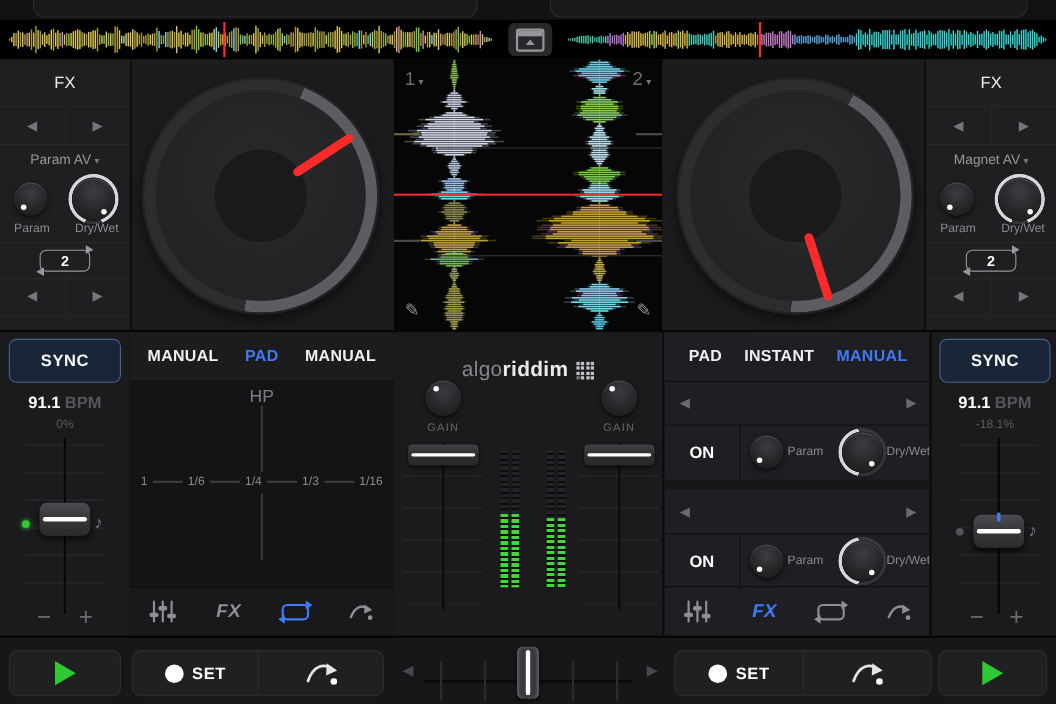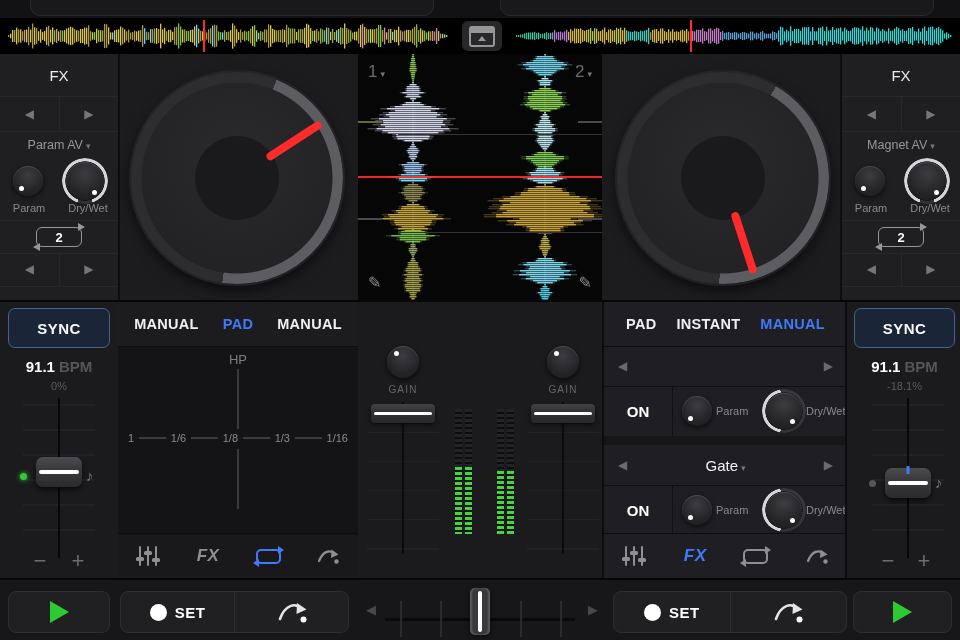--- a/index.html
+++ b/index.html
@@ -94,21 +94,21 @@
   .keydot.off{background:#55555a;}
   .noteicon{position:absolute;font-size:15px;color:#7c7c80;}
   .pmbtn{position:absolute;top:246px;width:26px;height:26px;text-align:center;line-height:26px;font-size:22px;font-weight:300;color:#6d6d71;cursor:pointer;}
 
   #padpanel{position:absolute;left:118px;top:0;width:240px;height:276px;border-right:2px solid #0c0c0e;background:#19191c;}
   .tabrow{position:absolute;left:0;top:0;width:100%;height:44px;background:#1c1c1f;border-bottom:1px solid #0d0d0f;
           display:flex;align-items:center;justify-content:center;gap:24px;}
   .tab{font-size:14.5px;font-weight:600;color:#f0f0f2;letter-spacing:.3px;cursor:pointer;}
   .tab.active{color:var(--accent_blue);}
   .xy{position:absolute;left:0;top:45px;width:240px;height:188px;background:#141417;cursor:crosshair;}
-  .xylabel{position:absolute;width:100%;text-align:center;font-size:13px;color:#7d7d81;}
+  .xylabel{position:absolute;width:100%;text-align:center;font-size:16px;color:#7d7d81;}
   .vline{position:absolute;left:119px;width:1.5px;background:#3a3a3d;}
   .xaxis{position:absolute;left:10px;top:85px;width:220px;display:flex;align-items:center;font-size:11px;color:#8c8c90;}
   .xseg{flex:1;height:1.5px;background:#3c3c3f;margin:0 5px;}
   .toolrow{position:absolute;left:0;bottom:0;width:100%;height:44px;border-top:1px solid #0d0d0f;
            display:flex;align-items:center;justify-content:space-around;}
   .tool{display:flex;align-items:center;justify-content:center;width:40px;height:30px;cursor:pointer;}
   .mixico{position:relative;width:22px;height:20px;}
   .mixbar{position:absolute;top:0;width:2px;height:20px;background:#8e8e93;border-radius:1px;}
   .mixhandle{position:absolute;width:8px;height:3.5px;background:#8e8e93;border-radius:1.5px;}
   .fxtool{font-size:17px;font-style:italic;font-weight:700;color:#8e8e93;letter-spacing:.5px;}
@@ -1244,21 +1244,21 @@
         <div class="tab">MANUAL</div>
       </div>
       <div class="xy">
         <div class="xylabel" style="top:5px;">HP</div>
         <div class="vline" style="top:22px;height:60px;"></div>
         <div class="xaxis">
           <span>1</span>
             <span class="xseg"></span>
             <span>1/6</span>
             <span class="xseg"></span>
-            <span>1/8</span>
+            <span>1/4</span>
             <span class="xseg"></span>
             <span>1/3</span>
             <span class="xseg"></span>
             <span>1/16</span>
         </div>
         <div class="vline" style="top:102px;height:60px;"></div>
       </div>
       <div class="toolrow">
         <div class="tool">
           <div class="mixico">
@@ -1284,20 +1284,42 @@
           <svg class="censvg" width="24" height="20">
             <path d="M3,15 C7,5 14,3 19,8" fill="none" stroke="#8e8e93" stroke-width="2.2" stroke-linecap="round"></path>
             <polygon points="15.5,3.5 22.5,8.5 15,12" fill="#8e8e93"></polygon>
             <circle cx="20.5" cy="15.5" r="2.2" fill="#8e8e93"></circle>
           </svg>
         </div>
       </div>
     </div>
 
     <div id="mixer">
+      <div class="logo">
+        <span class="logo-light">algo</span>
+          <span class="logo-bold">riddim</span>
+        <span class="logogrid">
+            <i></i>
+            <i></i>
+            <i></i>
+            <i></i>
+            <i></i>
+            <i></i>
+            <i></i>
+            <i></i>
+            <i></i>
+            <i></i>
+            <i></i>
+            <i></i>
+            <i style="opacity:.55"></i>
+            <i></i>
+            <i></i>
+            <i></i>
+          </span>
+      </div>
       <div class="knob" style="left:29px;top:44px;width:32px;height:32px;">
           <span class="kdot dot-tl"></span>
         </div>
       <div class="gainlabel" style="left:14px;top:82px;width:62px;text-align:center;">GAIN</div>
       <div class="knob" style="left:189px;top:44px;width:32px;height:32px;">
           <span class="kdot dot-tl"></span>
         </div>
       <div class="gainlabel" style="left:174px;top:82px;width:62px;text-align:center;">GAIN</div>
       <div class="chfader" style="left:9px;">
         <div class="chticks"></div>
@@ -1349,21 +1371,20 @@
         <div class="klabel" style="left:112px;top:19px;">Param</div>
         <div class="knob" style="left:162px;top:7px;width:36px;height:36px;">
             <span class="arc arc-left"></span>
             <span class="kdot dot-br"></span>
           </div>
         <div class="klabel" style="left:202px;top:19px;">Dry/Wet</div>
       </div>
       <div class="slotgap"></div>
       <div class="slothead" style="top:143px;">
         <span class="slotarrow" style="left:14px;">◀</span>
-        <span class="slotname"><span>Gate</span><span class="chev">▾</span></span>
         <span class="slotarrow" style="right:14px;">▶</span>
       </div>
       <div class="slotbody" style="top:183px;">
         <div class="oncell">ON</div>
         <div class="knob" style="left:78px;top:10px;width:30px;height:30px;">
             <span class="kdot dot-bl"></span>
           </div>
         <div class="klabel" style="left:112px;top:19px;">Param</div>
         <div class="knob" style="left:162px;top:7px;width:36px;height:36px;">
             <span class="arc arc-left"></span>

